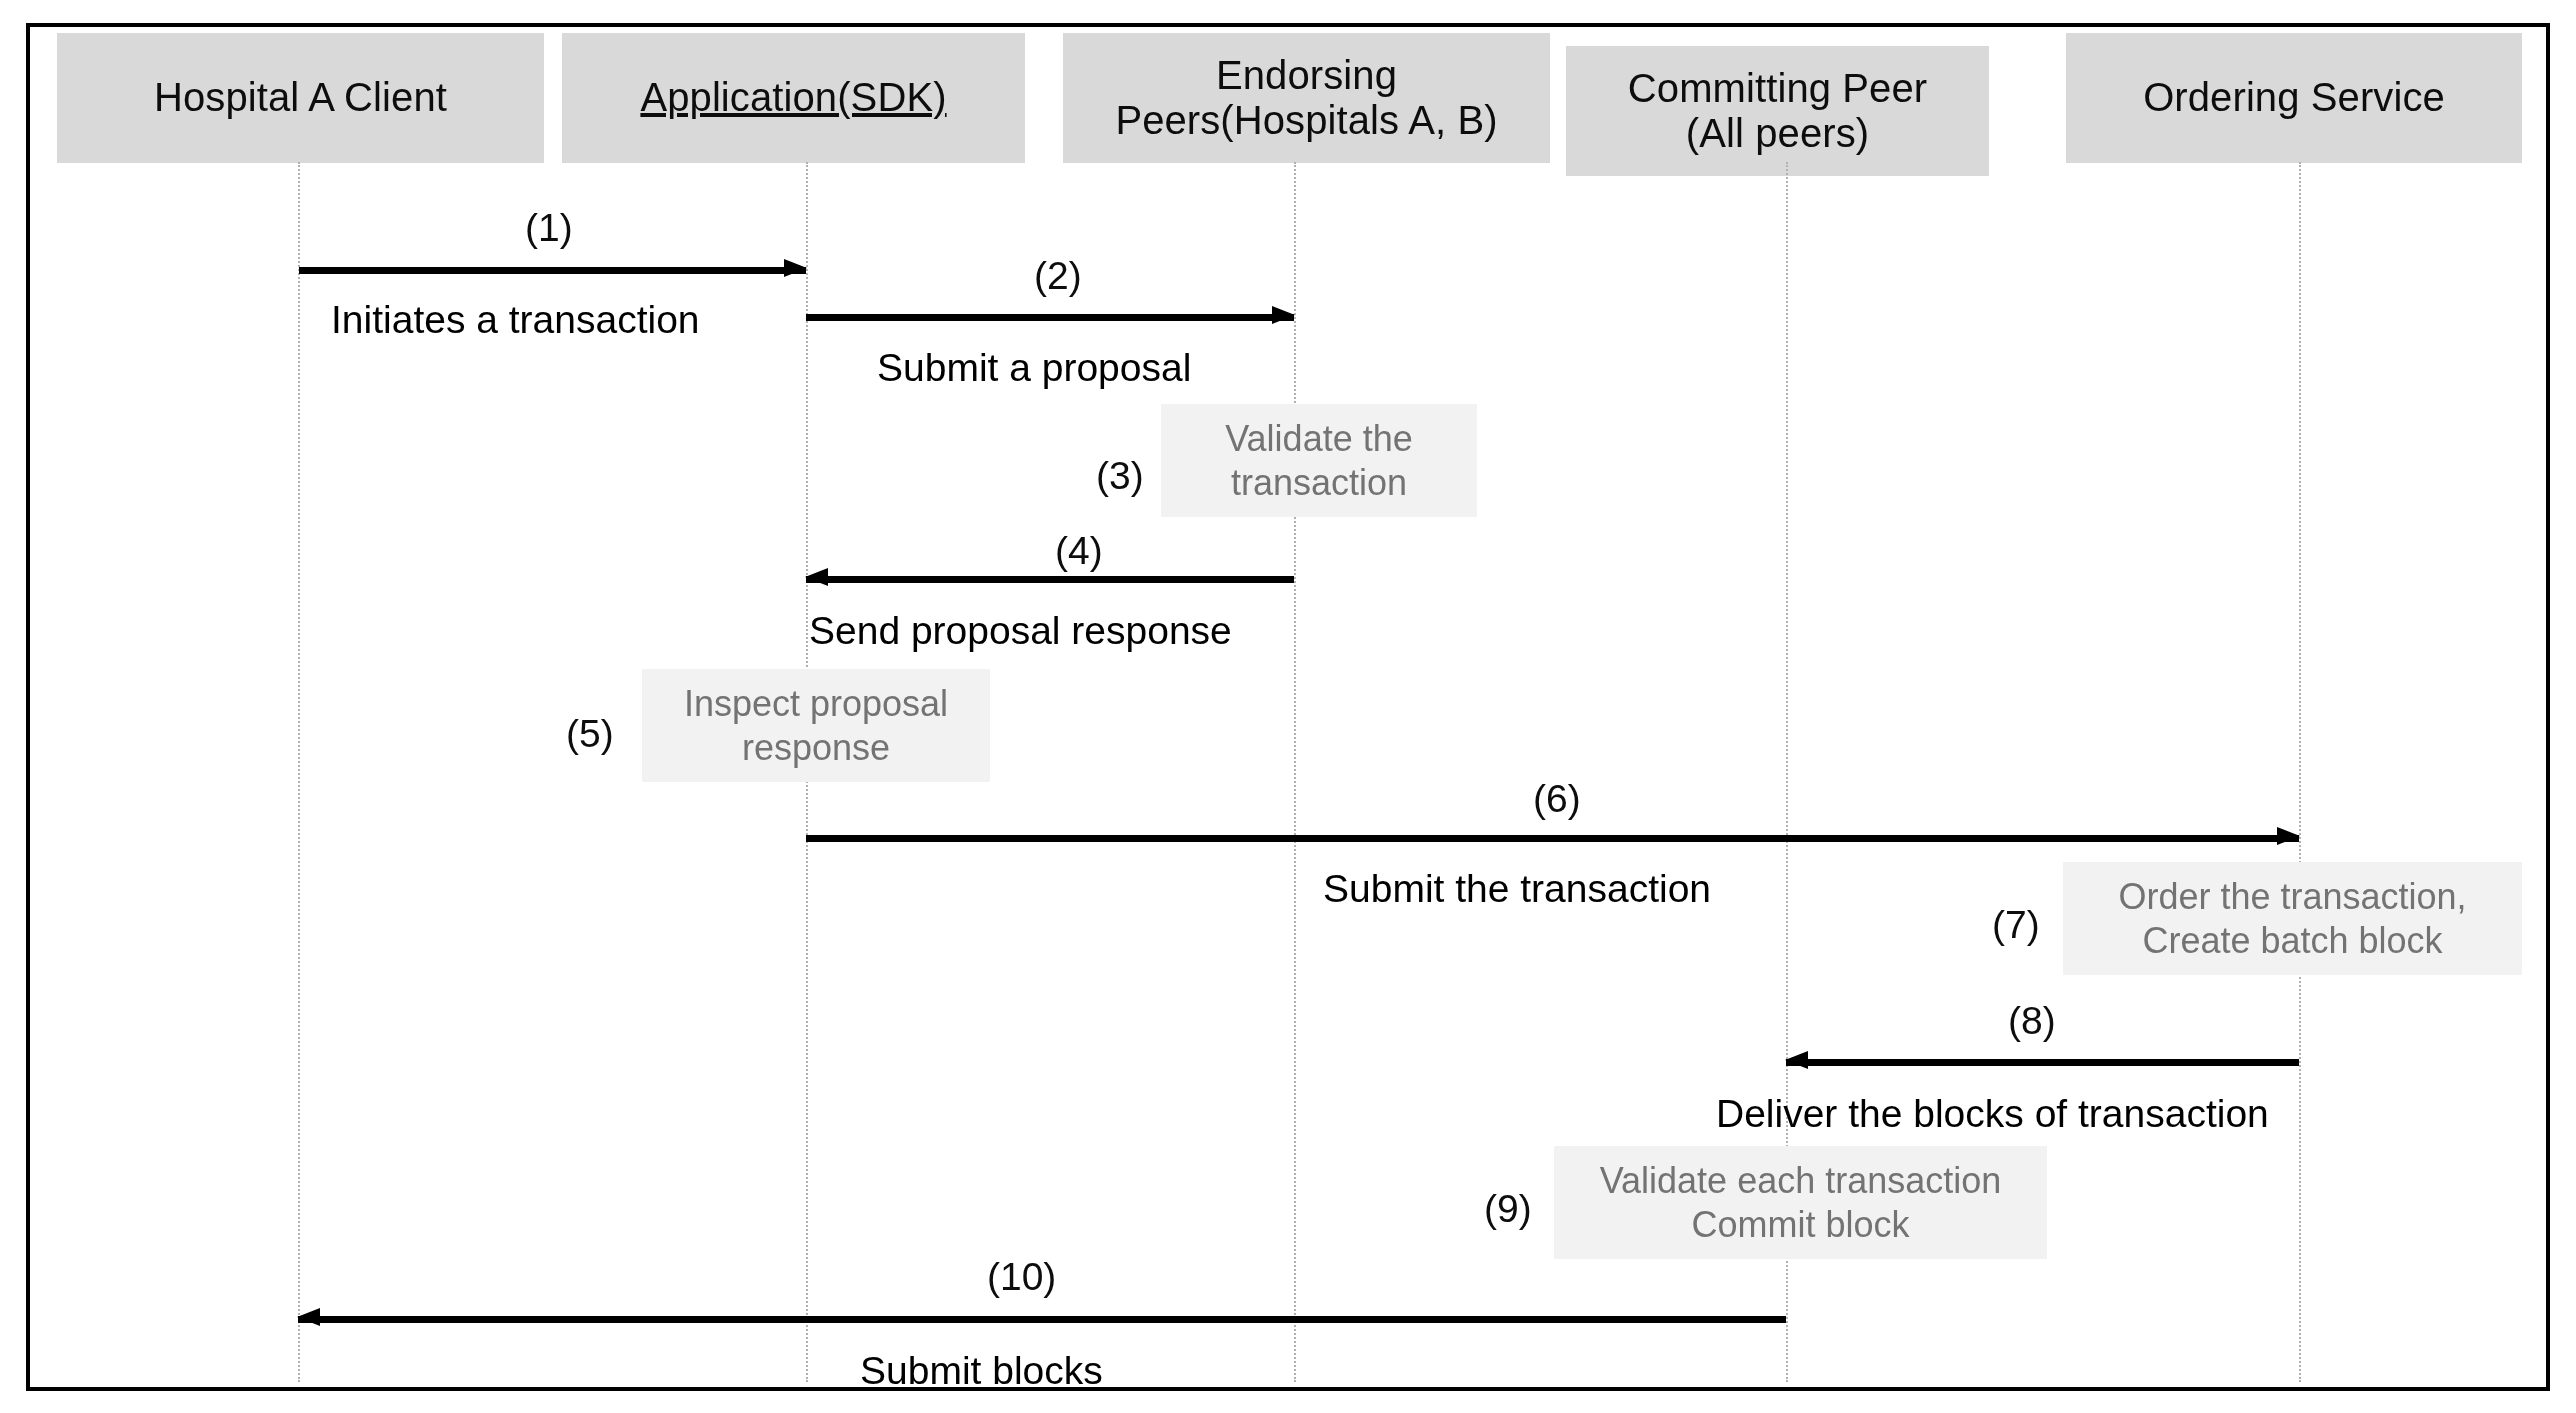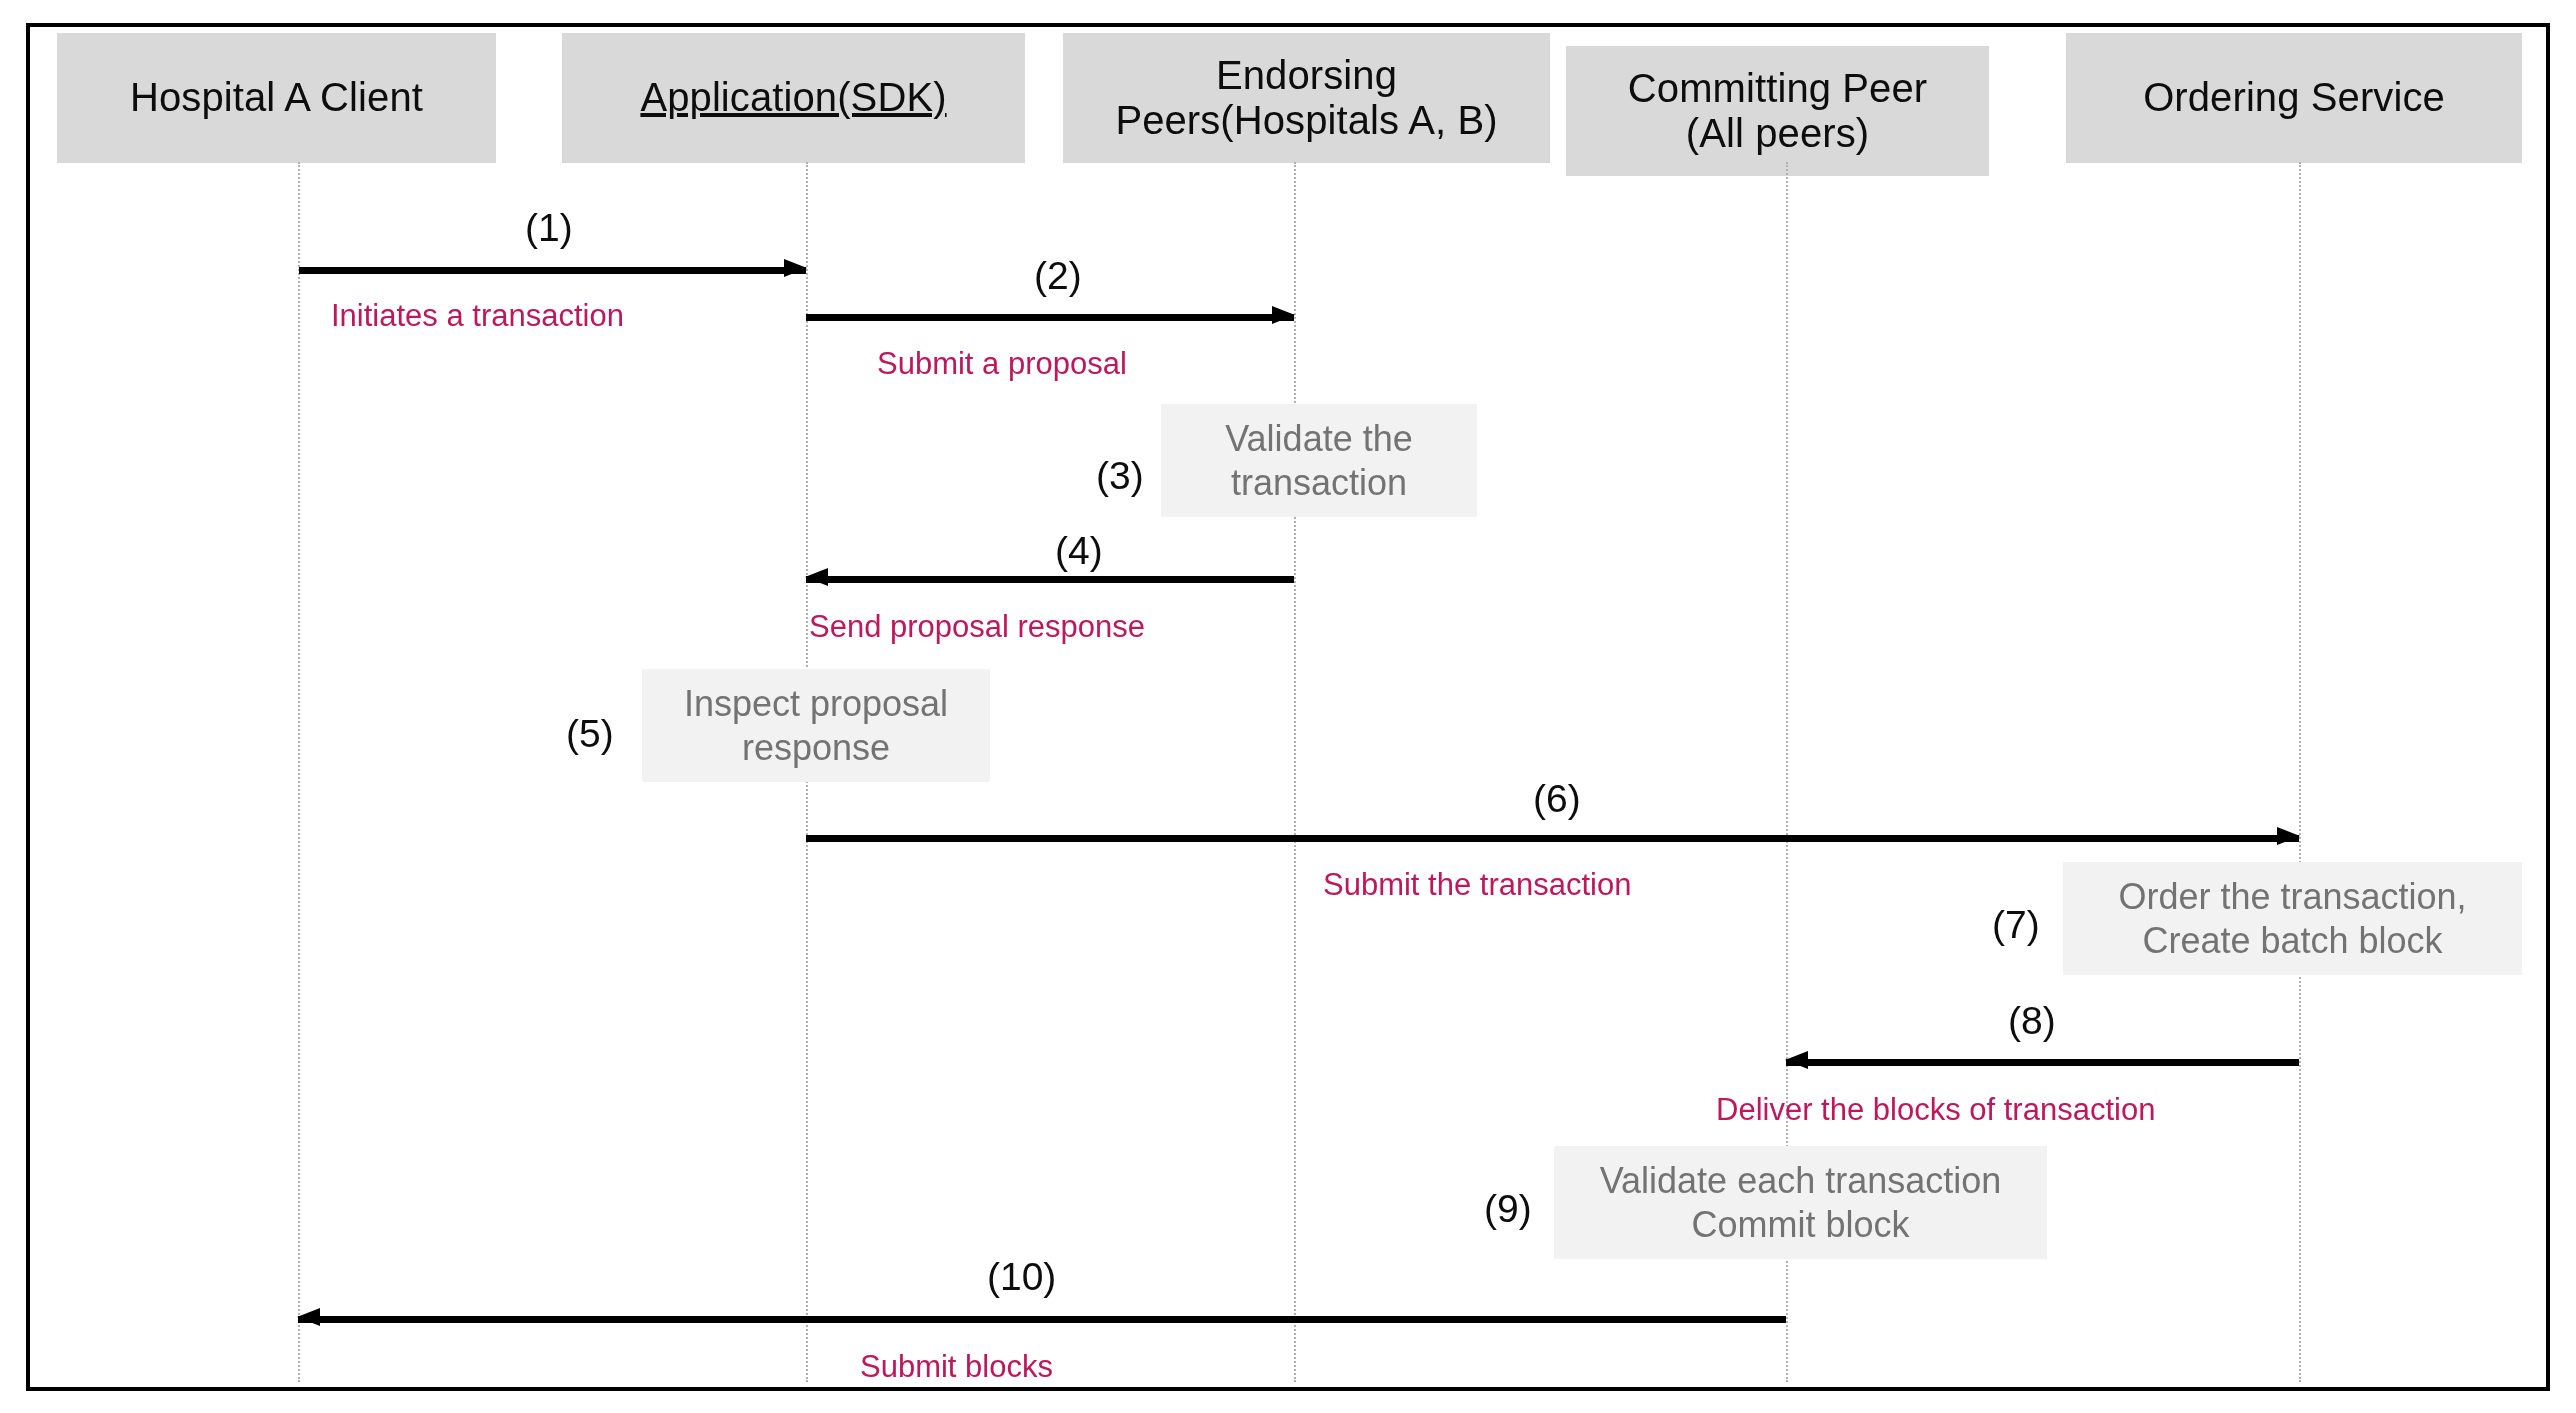--- a/index.html
+++ b/index.html
@@ -74,22 +74,22 @@
     border-left: 23px solid #000000;
   }
   .msg-arrow.to-left .head {
     left: -0.7px;
     border-right: 23px solid #000000;
   }
 
   
   .msg-label {
     position: absolute;
-    font-size: 31px;
-    color: #be185d;
+    font-size: 39px;
+    color: #000000;
     white-space: nowrap;
     line-height: 1.0;
   }
   .step-number {
     position: absolute;
     font-size: 39px;
     color: #0d0d0d;
     white-space: nowrap;
     line-height: 1.0;
   }
@@ -108,21 +108,21 @@
     white-space: pre-line;
     padding: 4.1px 9.6px;
   }
 </style>
 </head>
 <body>
 
 <div id="diagram-frame">
   <div id="canvas">
 
-    <div class="participant-box" style="left:27px; top:5.5px; width:439px; height:130px;">Hospital A Client</div>
+    <div class="participant-box" style="left:27px; top:5.5px; width:487px; height:130px;">Hospital A Client</div>
 
     <div class="participant-box" style="left:532px; top:5.5px; width:463px; height:130px;text-decoration:underline;">Application(SDK)</div>
 
     <div class="participant-box" style="left:1033px; top:5.5px; width:487px; height:130px;">Endorsing
 Peers(Hospitals A, B)</div>
 
     <div class="participant-box" style="left:1536px; top:19px; width:423px; height:130px;">Committing Peer
 (All peers)</div>
 
     <div class="participant-box" style="left:2036px; top:5.5px; width:456px; height:130px;">Ordering Service</div>

